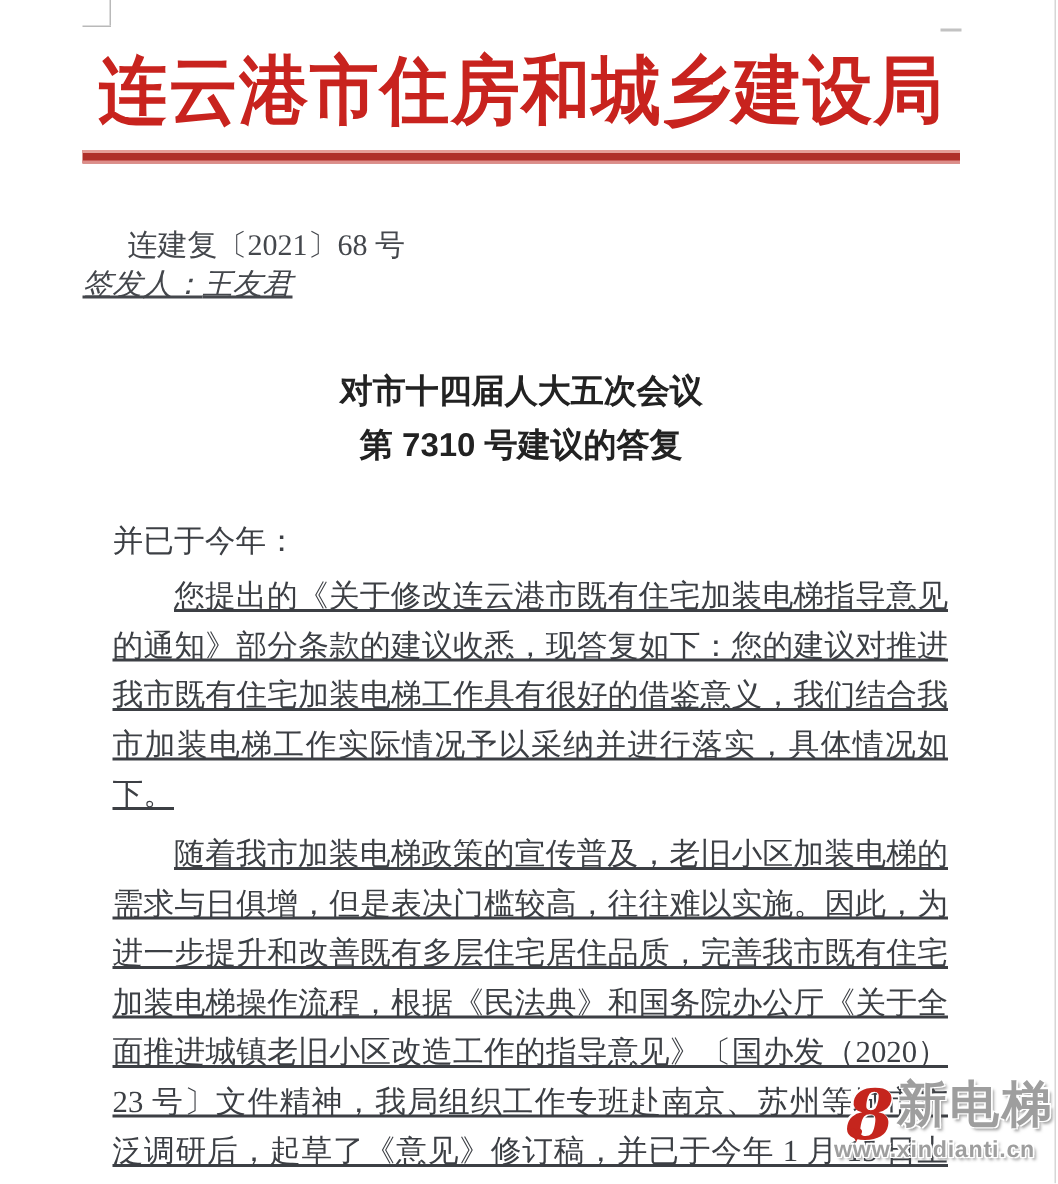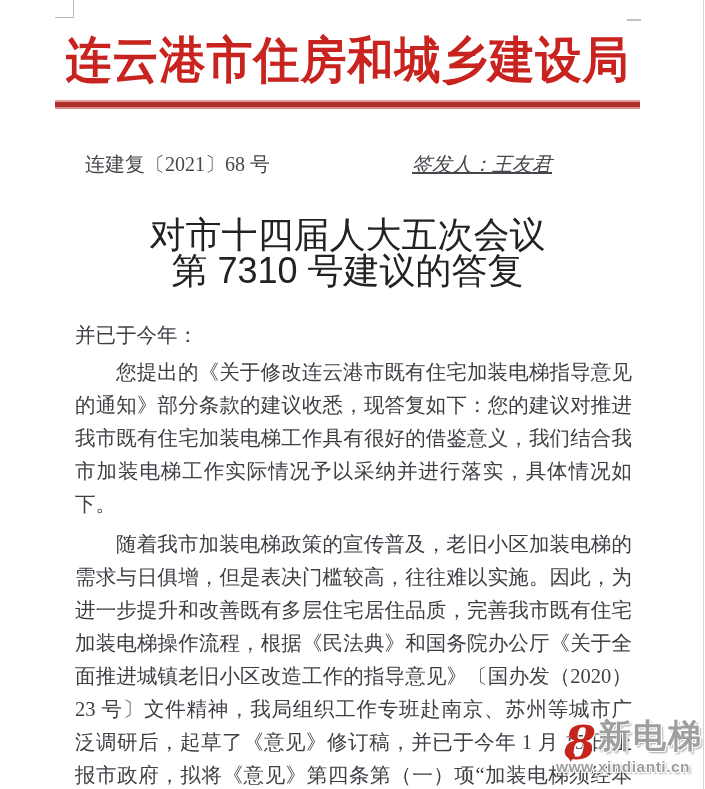--- a/index.html
+++ b/index.html
@@ -42,44 +42,45 @@
     border-top: 2px solid #e59c96;
     border-bottom: 2px solid #dd8d89;
   }
   .doc-row {
     margin-top: 42px;
     display: flex;
     justify-content: space-between;
     font-size: 20px;
     line-height: 26px;
     color: #44474c;
+    flex-direction: column;
   }
   .doc-number { margin-left: 30px; }
   .signer { margin-right: 88px; font-style: italic; text-decoration: underline; }
   .title {
     margin-top: 40px;
     text-align: center;
     font-family: "Liberation Sans", "DejaVu Sans", sans-serif;
-    font-weight: normal;
-    font-size: 36px;
+    font-weight: bold;
+    font-size: 22px;
     line-height: 36px;
     color: #222;
   }
   .body-text {
     margin-top: 30px;
     margin-left: 20px;
     width: 557px;
     font-size: 20.5px;
     line-height: 33px;
     text-align: justify;
     color: #3c3f44;
   }
   .body-text p { margin: 0; }
   .salutation { text-indent: 0; }
-  .para { text-indent: 2em; }
+  .para { text-indent: 2em; text-decoration: underline; }
   .para-1 { margin-top: 4px !important; }
   .para-2 { margin-top: 7px !important; }
 
   .watermark {
     position: absolute;
     left: 556px; top: 718px;
     width: 160px;
     pointer-events: none;
   }
   .wm-outline {

